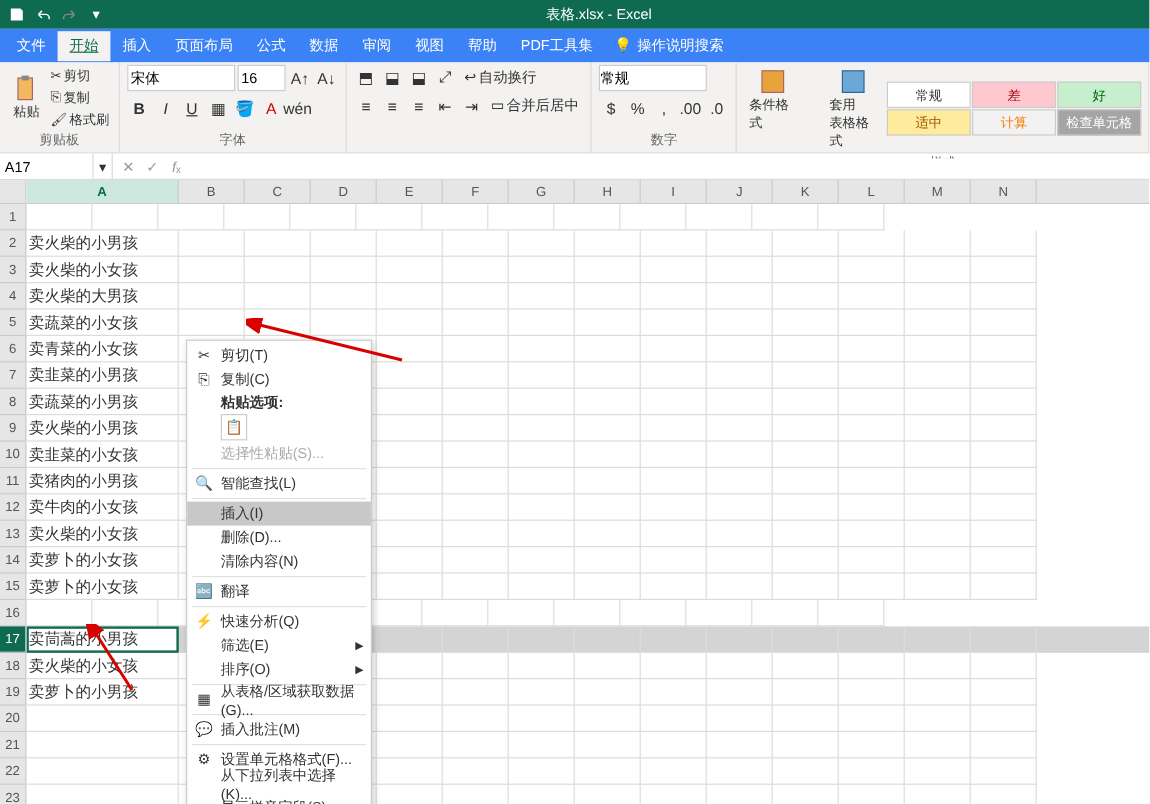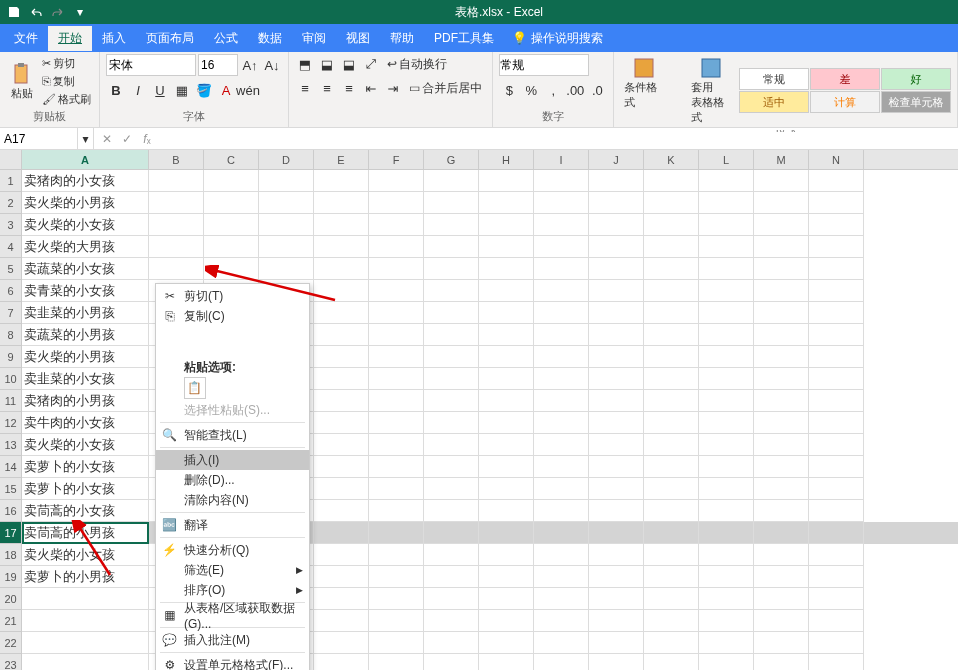--- a/index.html
+++ b/index.html
@@ -78,21 +78,21 @@
 .cell-row.selected { background: #d4d4d4; }
 .cell-row.selected .cell-a { outline: 2px solid #0e6b4f; outline-offset: -2px; background: #fff; }
 
 .context-menu { position: absolute; left: 155px; top: 133px; width: 155px; background: #fff; border: 1px solid #ccc; box-shadow: 2px 2px 6px rgba(0,0,0,0.2); padding: 2px 0; z-index: 100; }
 .ctx-item { display: flex; align-items: center; padding: 3px 8px 3px 28px; font-size: 12px; cursor: pointer; position: relative; height: 20px; }
 .ctx-item.highlighted { background: #c8c8c8; }
 .ctx-item.disabled { color: #aaa; cursor: default; }
 .ctx-item .ctx-icon { position: absolute; left: 6px; width: 16px; height: 16px; display: flex; align-items: center; justify-content: center; }
 .ctx-item .ctx-arrow { position: absolute; right: 6px; font-size: 9px; }
 .ctx-sep { height: 1px; background: #e0e0e0; margin: 2px 4px; }
-.ctx-label { padding: 3px 8px 3px 28px; font-size: 12px; font-weight: bold; color: #333; height: 18px; display: flex; align-items: center; margin-top: 32px; }
+.ctx-label { padding: 3px 8px 3px 28px; font-size: 12px; font-weight: bold; color: #333; height: 18px; display: flex; align-items: center; }
 .ctx-paste-row { padding: 3px 8px 3px 28px; height: 24px; display: flex; align-items: center; }
 .ctx-paste-btn { width: 22px; height: 22px; border: 1px solid #ccc; display: flex; align-items: center; justify-content: center; }
 
 .annotation-arrow { position: absolute; z-index: 200; pointer-events: none; }
 </style>
 </head>
 <body>
 
 <div class="titlebar">
   <div class="qat">
@@ -307,21 +307,20 @@
         <div class="col-header col-header-other">H</div>
         <div class="col-header col-header-other">I</div>
         <div class="col-header col-header-other">J</div>
         <div class="col-header col-header-other">K</div>
         <div class="col-header col-header-other">L</div>
         <div class="col-header col-header-other">M</div>
         <div class="col-header col-header-other">N</div>
       </div>
     <div class="cells" id="cells">
         <div class="cell-row">
-          <div class="cell cell-a">卖猪肉的小女孩</div>
           <div class="cell cell-other"></div>
           <div class="cell cell-other"></div>
           <div class="cell cell-other"></div>
           <div class="cell cell-other"></div>
           <div class="cell cell-other"></div>
           <div class="cell cell-other"></div>
           <div class="cell cell-other"></div>
           <div class="cell cell-other"></div>
           <div class="cell cell-other"></div>
           <div class="cell cell-other"></div>
@@ -547,21 +546,20 @@
           <div class="cell cell-other"></div>
           <div class="cell cell-other"></div>
           <div class="cell cell-other"></div>
           <div class="cell cell-other"></div>
           <div class="cell cell-other"></div>
           <div class="cell cell-other"></div>
           <div class="cell cell-other"></div>
           <div class="cell cell-other"></div>
         </div>
         <div class="cell-row">
-          <div class="cell cell-a">卖茼蒿的小女孩</div>
           <div class="cell cell-other"></div>
           <div class="cell cell-other"></div>
           <div class="cell cell-other"></div>
           <div class="cell cell-other"></div>
           <div class="cell cell-other"></div>
           <div class="cell cell-other"></div>
           <div class="cell cell-other"></div>
           <div class="cell cell-other"></div>
           <div class="cell cell-other"></div>
           <div class="cell cell-other"></div>

